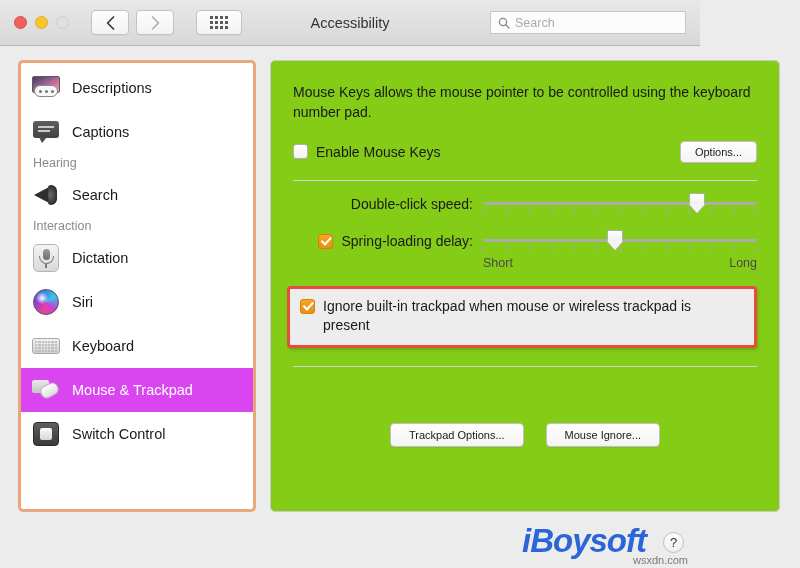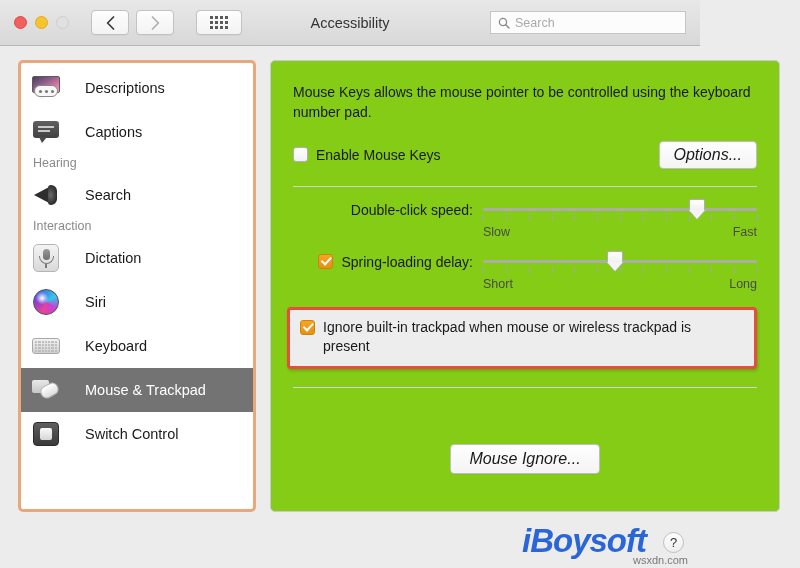--- a/index.html
+++ b/index.html
@@ -109,23 +109,23 @@
     background: #FFFFFF;
     border: 3px solid #E8A87C;
     border-radius: 5px;
     overflow: hidden;
   }
   .sidelist { padding-top: 3px; }
   .siderow {
     display: flex; align-items: center;
     height: 44px;
     padding-left: 10px;
-    gap: 24px;
-  }
-  .siderow.selected { background: #737373; }
+    gap: 11px;
+  }
+  .siderow.selected { background: #d946ef; }
   .siderow .label {
     font-size: 14.5px;
     color: #1A1A1A;
     white-space: nowrap;
   }
   .siderow.selected .label { color: #FFFFFF; }
   .sidehdr {
     font-size: 12.5px;
     color: #8A8A8A;
     padding: 2px 0 3px 12px;
@@ -279,39 +279,38 @@
     width:4px; height:8px;
     border: solid #FFFFFF;
     border-width: 0 2px 2px 0;
     transform: rotate(43deg) translate(-0.5px,-1px);
   }
   .cblabel { font-size:14px; color:#1A1A1A; }
   .cbrow { display:flex; align-items:center; gap:8px; }
 
   .btn {
     font-family: inherit;
-    font-size: 16px; color: #1A1A1A;
+    font-size: 11px; color: #1A1A1A;
     background: linear-gradient(to bottom,#FEFEFE,#F4F4F4);
     border: 1px solid #BFBFBF;
     border-radius: 4px;
     padding: 4px 14px;
     box-shadow: 0 0.5px 0.5px rgba(0,0,0,0.07);
     white-space: nowrap;
-    font-style: italic;
   }
 
   .divider { height:1px; background:#D2D2D2; margin: 17px 0 0 0; }
 
   
   .sliderblock { margin-top: 14px; display:flex; align-items:flex-start; }
   .sl-label {
     width: 190px; flex:0 0 190px;
     text-align:right; padding-right:10px;
     font-size:14px; color:#1A1A1A;
-    display:flex; align-items:flex-start; justify-content:flex-end; gap:8px;
+    display:flex; align-items:flex-end; justify-content:flex-end; gap:8px;
     padding-top:1px;
   }
   .sl-area { position:relative; flex:1 1 auto; }
   .track { position:relative; height:3px; background:#ACACAC; border-radius:2px; margin-top:7px;}
   .ticks { position:relative; height:9px; margin-top:4px; }
   .ticks i { position:absolute; top:0; width:1px; height:6px; background:#A6A6A6; display:block;}
   .thumb {
     position:absolute; top:-9px;
     width:16px; height:20px;
     transform: translateX(-50%);
@@ -585,24 +584,20 @@
               <i style="left: 33.3333%;"></i>
               <i style="left: 41.6667%;"></i>
               <i style="left: 50%;"></i>
               <i style="left: 58.3333%;"></i>
               <i style="left: 66.6667%;"></i>
               <i style="left: 75%;"></i>
               <i style="left: 83.3333%;"></i>
               <i style="left: 91.6667%;"></i>
               <i style="left: 100%;"></i>
             </div>
-          <div class="endlabels">
-            <span>Slow</span>
-            <span>Fast</span>
-          </div>
         </div>
       </div>
 
       <div class="sliderblock">
         <div class="sl-label">
           <span class="cb on"></span>
           <span>Spring-loading delay:</span>
         </div>
         <div class="sl-area">
           <div class="track">
@@ -636,20 +631,21 @@
       <div class="highlight">
         <label class="cbrow">
           <span class="cb on"></span>
           <span class="cblabel">Ignore built-in trackpad when mouse or wireless trackpad is present</span>
         </label>
       </div>
 
       <div class="divider2"></div>
 
       <div class="btnrow">
+        <button class="btn">Trackpad Options...</button>
         <button class="btn">Mouse Ignore...</button>
       </div>
 
     </div>
   </div>
 
   <div class="footer">
 
     <div class="brand">iBoysoft</div>
     <div class="helpbtn">?</div>

